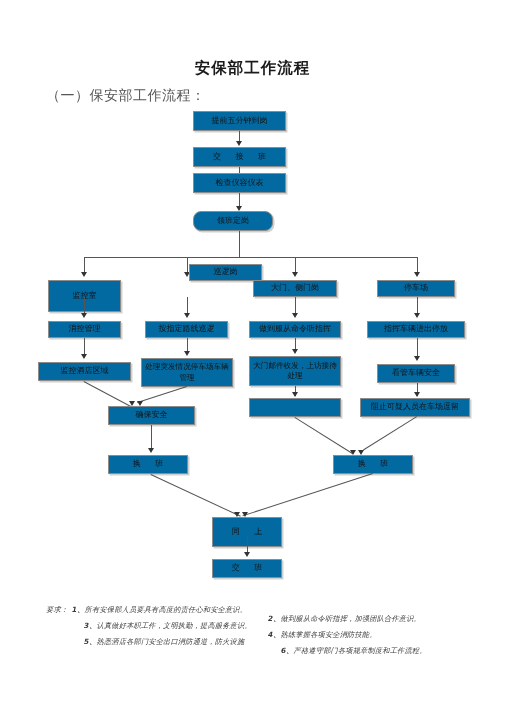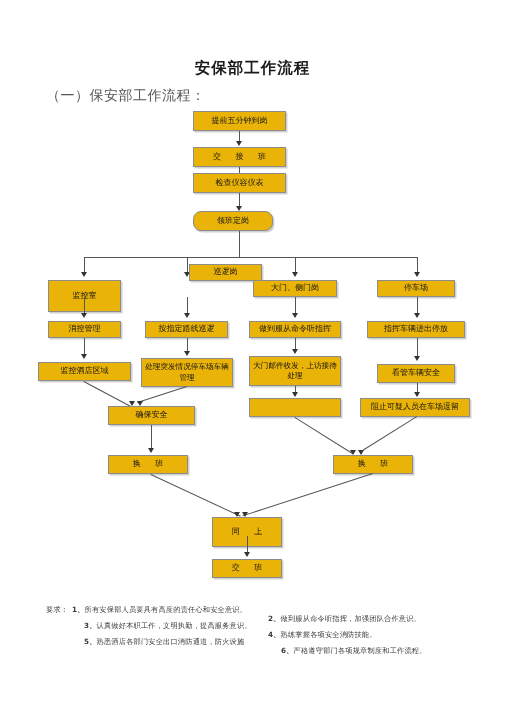--- a/index.html
+++ b/index.html
@@ -41,21 +41,21 @@
     font-size: 14px;
     color: #555;
     letter-spacing: .5px;
   }
 
   
   .node {
     position: absolute;
     box-sizing: border-box;
     border: 1px solid #8c8c8c;
-    background: #eab308;
+    background: #0369a1;
     box-shadow: 1.5px 1.5px 0 rgba(150,150,150,.45);
     display: flex;
     align-items: center;
     justify-content: center;
     text-align: center;
     font-size: 8px;
     line-height: 1.35;
     color: #141414;
     padding: 4px 2px;
   }
@@ -90,20 +90,21 @@
     border-top: 5px solid #333;
   }
 
   
   .req {
     position: absolute;
     font-size: 7.2px;
     color: #3a3a3a;
     white-space: nowrap;
     letter-spacing: .2px;
+    font-style: italic;
   }
   .req .num { font-weight: 700; }
 </style>
 </head>
 <body>
 
 <div id="page">
 
   <div class="doc-title">安保部工作流程</div>
   <div class="doc-subtitle">（一）保安部工作流程：</div>

